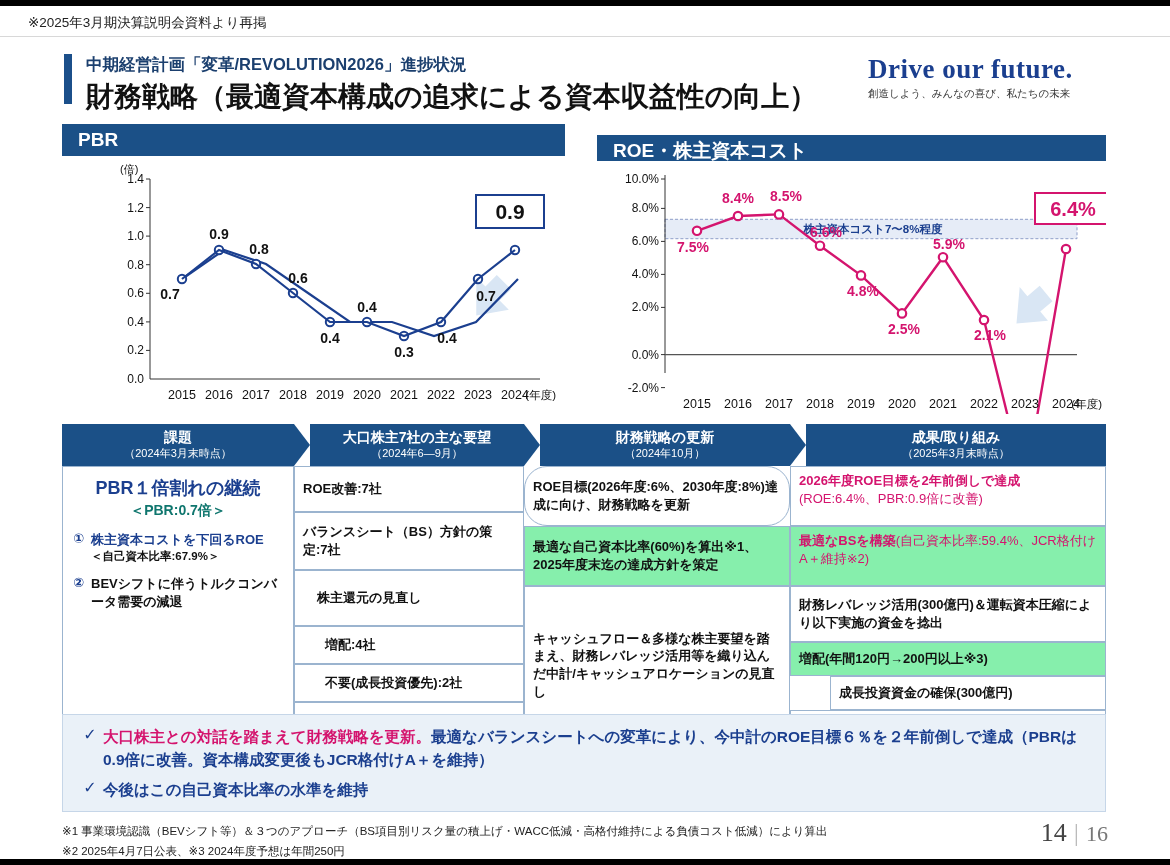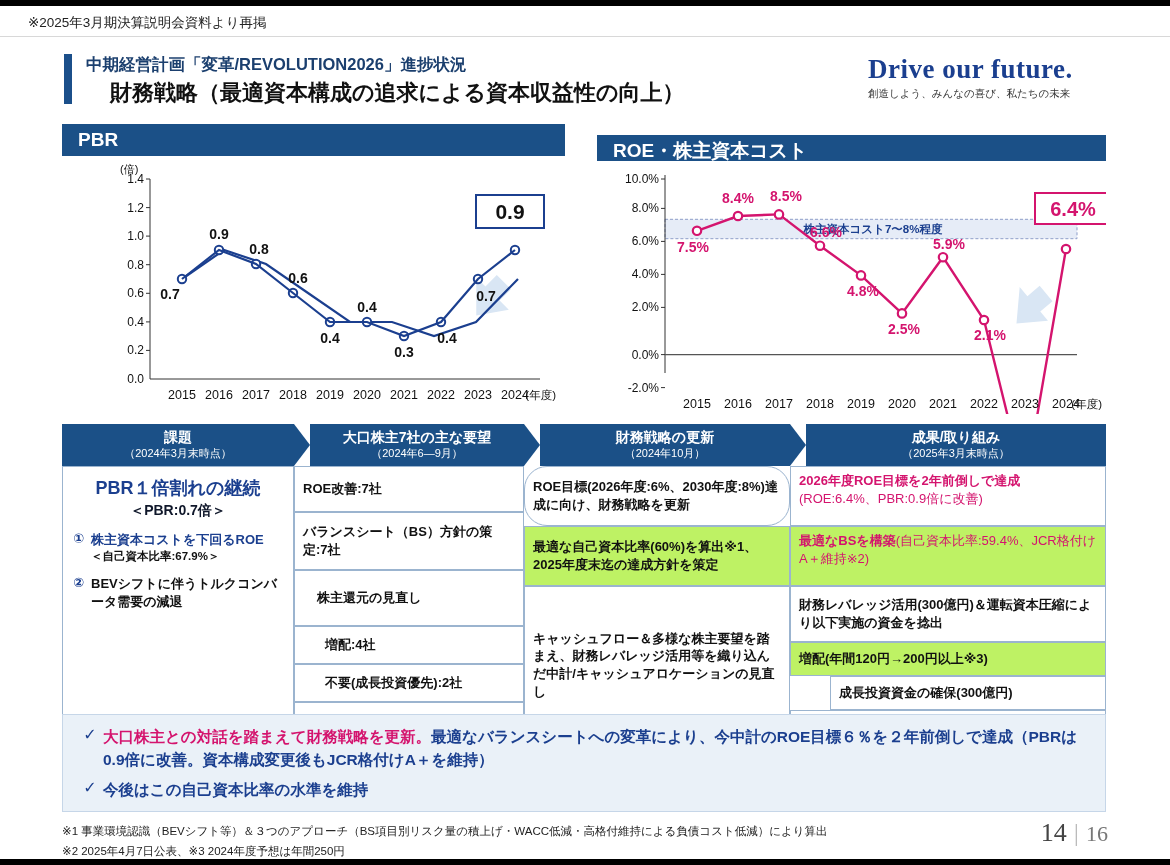--- a/index.html
+++ b/index.html
@@ -25,21 +25,21 @@
   
   .title-bar {
     position:absolute; left:64px; top:48px; width:8px; height:50px; background:#1b4f8a;
   }
   .title-small {
     position:absolute; left:86px; top:48px;
     font-size:16.5px; font-weight:bold; color:#1b3f6e; letter-spacing:0px;
   }
   .title-main {
     position:absolute; left:86px; top:72px;
-    font-size:22px; font-weight:bold; color:#111; letter-spacing:0px;margin-left:24px;
+    font-size:28px; font-weight:bold; color:#111; letter-spacing:0px;
   }
   .brand {
     position:absolute; right:62px; top:48px; text-align:left; width:240px;
   }
   .brand-main {
     font-family:"Liberation Serif","DejaVu Serif",serif;
     font-size:27px; font-weight:bold; color:#1b3f8f; letter-spacing:0.5px;
   }
   .brand-sub {
     font-size:10.5px; color:#333; margin-top:2px; letter-spacing:0px;
@@ -86,30 +86,30 @@
     padding:5px 8px; line-height:1.35;
   }
 
   .col1-main {
     width:232px; border:1px solid #9bb4cf; padding:10px 10px 8px 10px;
     height:278px;
   }
   .col1-title {
     font-size:18px; font-weight:bold; color:#1b3f8f; text-align:center; line-height:1.3;
   }
-  .col1-sub { font-size:14px; font-weight:bold; color:#0f172a; text-align:center; margin-top:2px;}
+  .col1-sub { font-size:14px; font-weight:bold; color:#0f766e; text-align:center; margin-top:2px;}
   .bullet { margin-top:11px; font-size:13px; display:flex; }
   .bullet .num { color:#1b3f8f; font-weight:bold; width:18px; flex:none;}
   .bullet .txt { color:#1b3f8f; font-weight:bold; }
   .bullet .txt .small { color:#111; font-weight:bold; font-size:11.5px; display:block;}
   .bullet.dark .txt { color:#111; }
 
   .pink { color:#d4146e; font-weight:bold; }
   .bold { font-weight:bold; }
-  .shade { background:#bef264; }
+  .shade { background:#86efac; }
 
   
   .summary {
     position:absolute; left:62px; top:708px; width:1044px; height:98px;
     background:#eaf1f8; border:1px solid #c6d6e8;
     padding:10px 14px;
   }
   .s-line { display:flex; margin-bottom:6px; }
   .s-check { color:#1b3f8f; font-weight:bold; font-size:16px; width:26px; flex:none; text-align:center;}
   .s-text { font-size:15.5px; font-weight:bold; line-height:1.5; }

